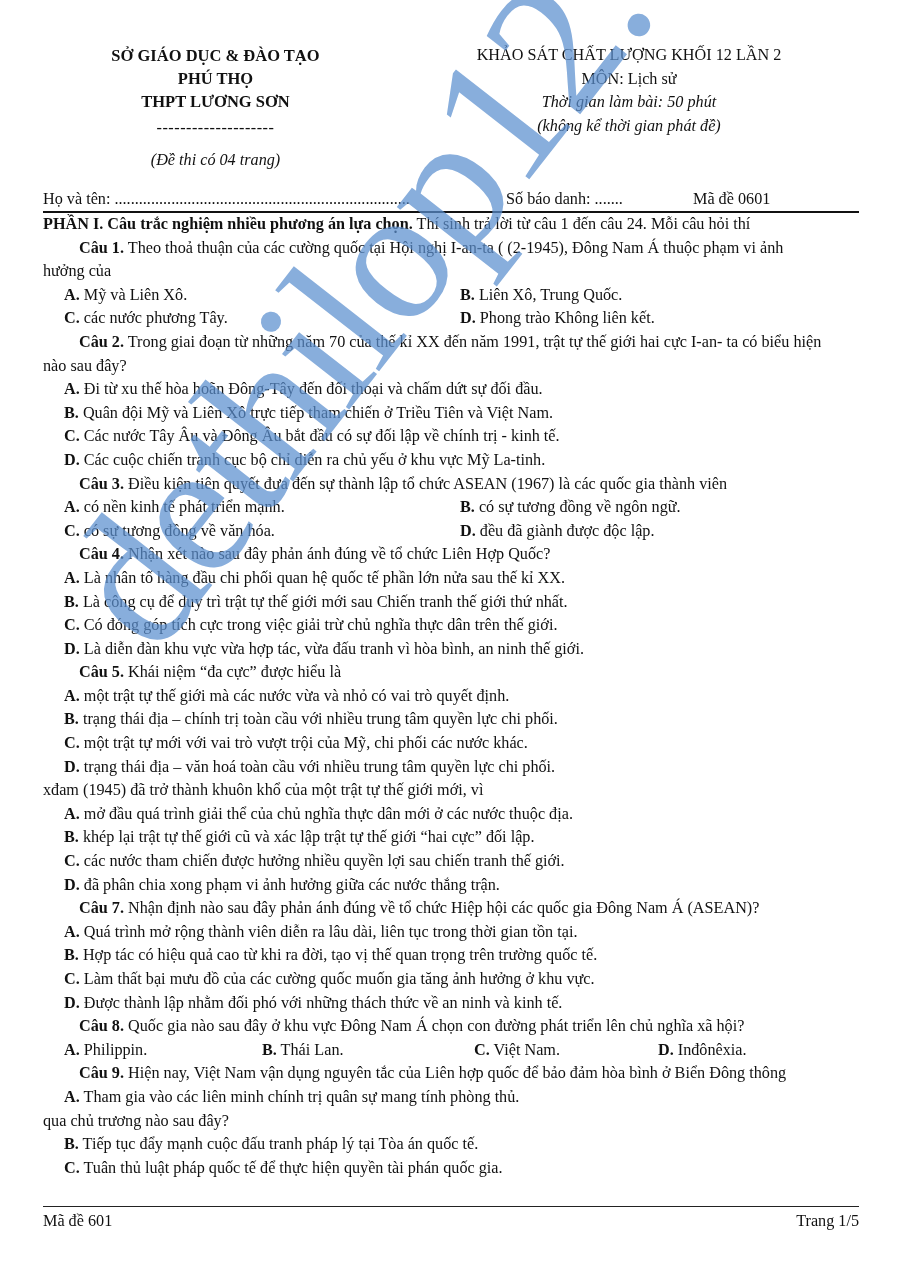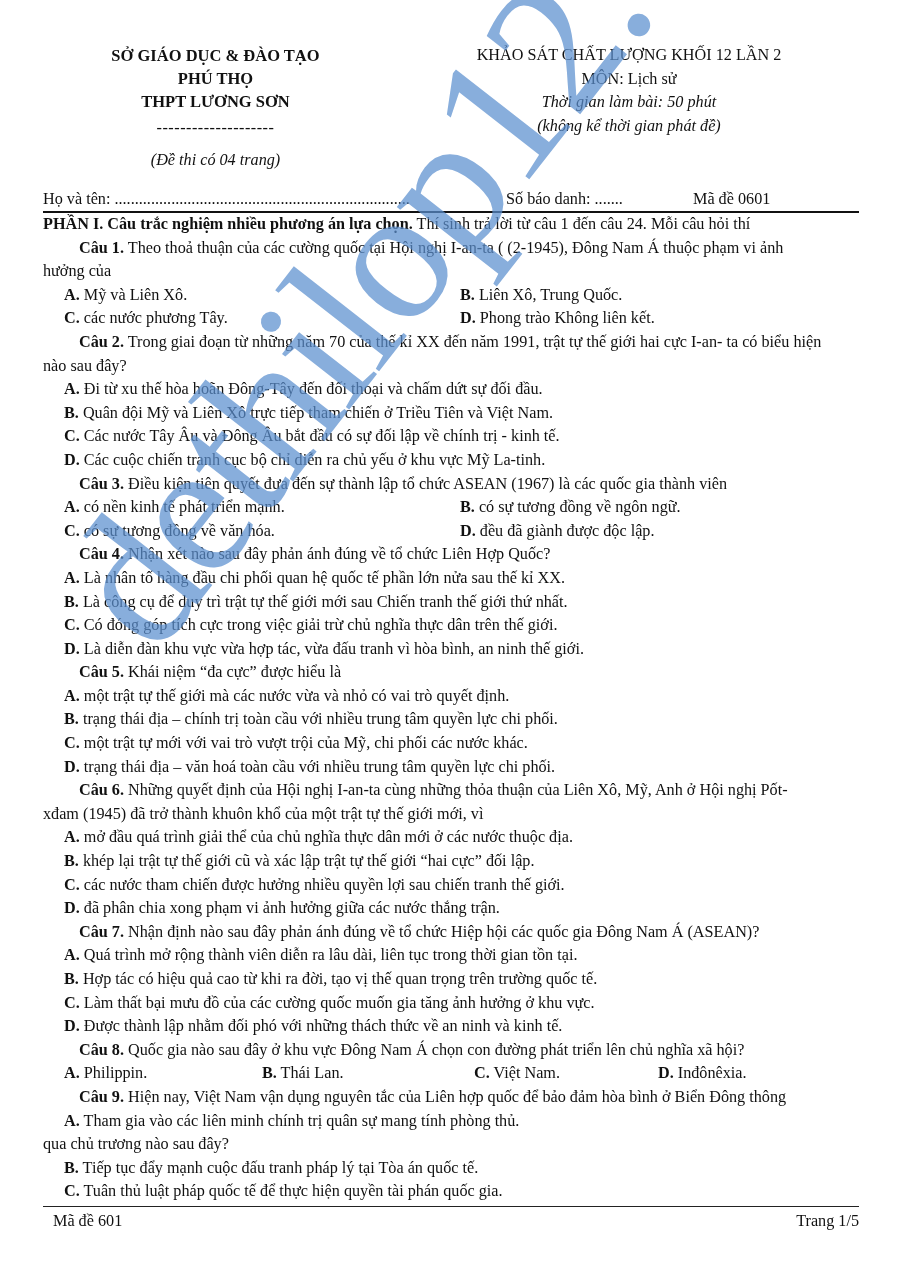--- a/index.html
+++ b/index.html
@@ -23,21 +23,21 @@
   .rule-top { position: absolute; left: 0; top: 211px; width: 816px; height: 0; border-top: 2px solid #111; }
   .content { position: absolute; left: 0; top: 213px; width: 816px; }
   .line { white-space: nowrap; height: 23.6px; }
   .q { font-weight: bold; margin-left: 36px; }
   .opt { padding-left: 21px; }
   .opt b, .opts b { font-weight: bold; }
   .opts { position: relative; height: 23.6px; }
   .opts span { position: absolute; top: 0; white-space: nowrap; }
   .rule-bot { position: absolute; left: 0; top: 1206px; width: 816px; border-top: 1.5px solid #222; }
   .footer { position: absolute; left: 0; top: 1210px; width: 816px; height: 24px; }
-  .footer .l { position: absolute; left: 10px; text-align: right; }
+  .footer .l { position: absolute; left: 0; text-align: right; }
   .footer .r { position: absolute; right: 0; }
   .watermark {
     position: absolute; left: 30px; top: 560px; width: 1200px;
     transform-origin: 0 0; transform: rotate(-52deg);
     font-family: "Liberation Serif", "DejaVu Serif", serif;
     font-size: 190px; line-height: 190px; color: #5b8fcf; opacity: 0.72;
     white-space: nowrap; pointer-events: none; letter-spacing: -4px;
   }
 </style>
 </head>
@@ -114,21 +114,20 @@
 
     <div>
       <div class="line"><b class="q">Câu 5.</b><span> Khái niệm “đa cực” được hiểu là</span></div>
       <div class="line opt"><b>A.</b><span> một trật tự thế giới mà các nước vừa và nhỏ có vai trò quyết định.</span></div>
       <div class="line opt"><b>B.</b><span> trạng thái địa – chính trị toàn cầu với nhiều trung tâm quyền lực chi phối.</span></div>
       <div class="line opt"><b>C.</b><span> một trật tự mới với vai trò vượt trội của Mỹ, chi phối các nước khác.</span></div>
       <div class="line opt"><b>D.</b><span> trạng thái địa – văn hoá toàn cầu với nhiều trung tâm quyền lực chi phối.</span></div>
     </div>
 
     <div>
-      <div class="line"><b class="q">Câu 6.</b><span> Những quyết định của Hội nghị I-an-ta cùng những thỏa thuận của Liên Xô, Mỹ, Anh ở Hội nghị Pốt-</span></div>
       <div class="line">xđam (1945) đã trở thành khuôn khổ của một trật tự thế giới mới, vì</div>
       <div class="line opt"><b>A.</b><span> mở đầu quá trình giải thể của chủ nghĩa thực dân mới ở các nước thuộc địa.</span></div>
       <div class="line opt"><b>B.</b><span> khép lại trật tự thế giới cũ và xác lập trật tự thế giới “hai cực” đối lập.</span></div>
       <div class="line opt"><b>C.</b><span> các nước tham chiến được hưởng nhiều quyền lợi sau chiến tranh thế giới.</span></div>
       <div class="line opt"><b>D.</b><span> đã phân chia xong phạm vi ảnh hưởng giữa các nước thắng trận.</span></div>
     </div>
 
     <div>
       <div class="line"><b class="q">Câu 7.</b><span> Nhận định nào sau đây phản ánh đúng về tổ chức Hiệp hội các quốc gia Đông Nam Á (ASEAN)?</span></div>
       <div class="line opt"><b>A.</b><span> Quá trình mở rộng thành viên diễn ra lâu dài, liên tục trong thời gian tồn tại.</span></div>

